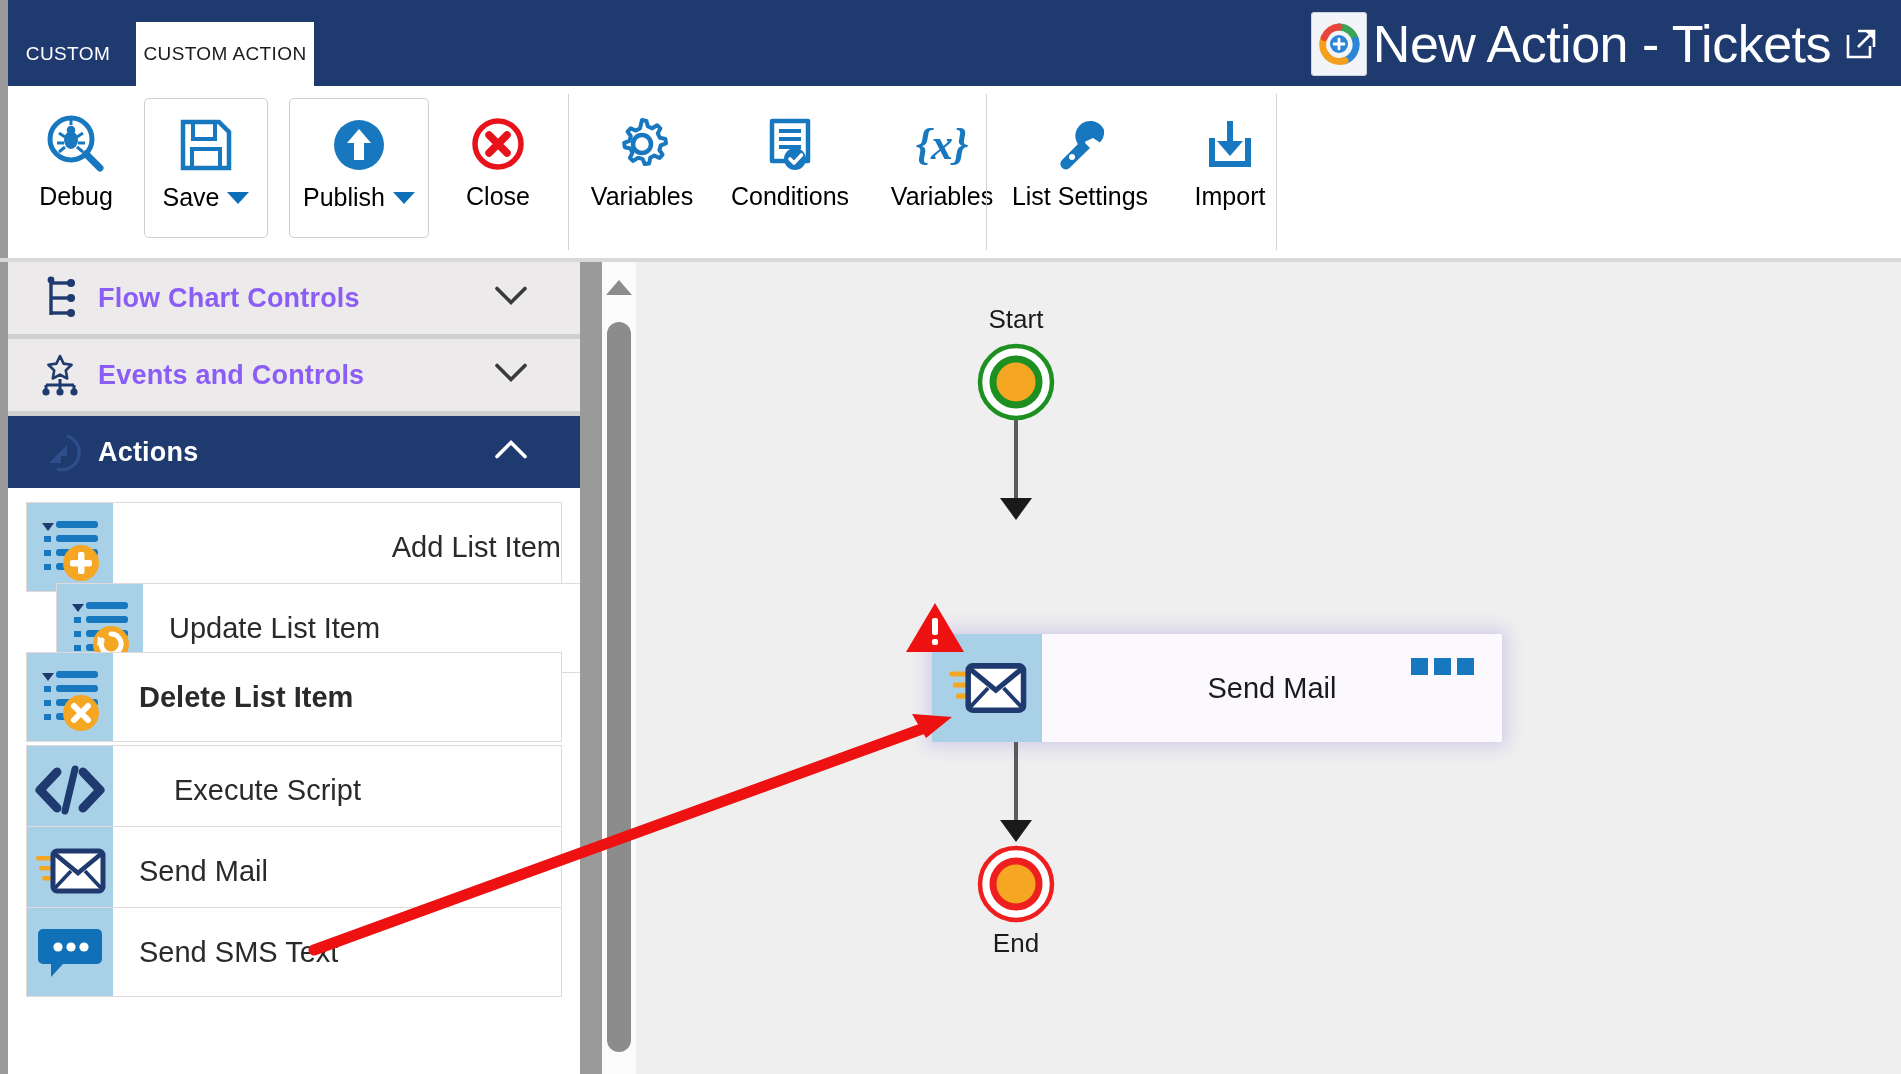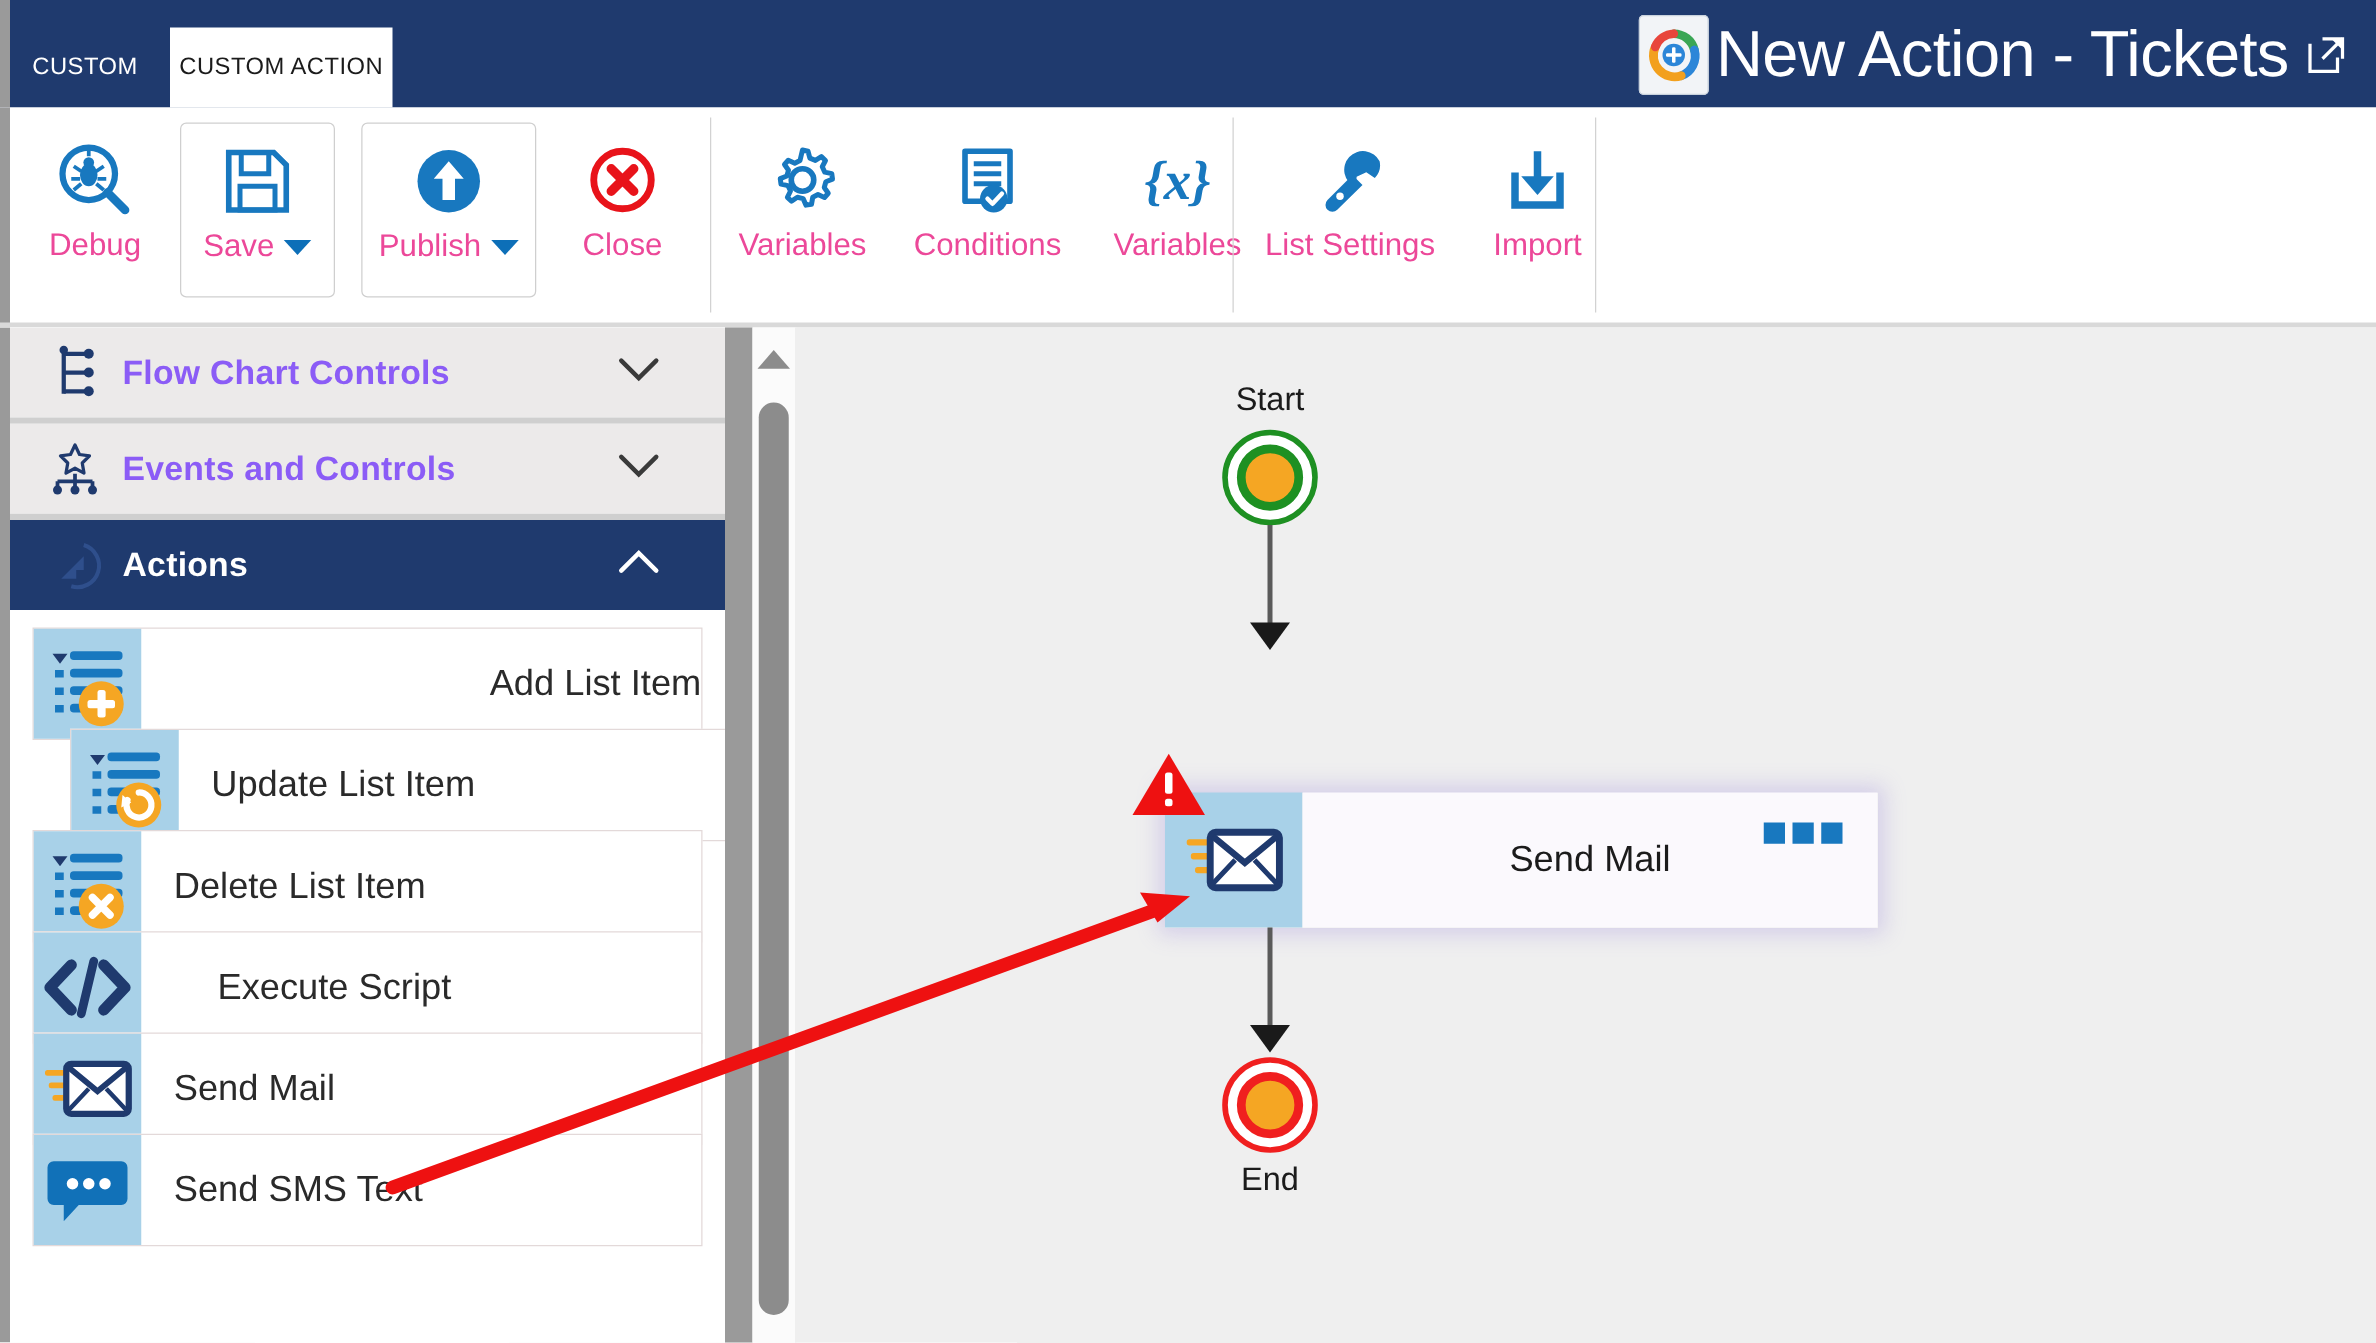--- a/index.html
+++ b/index.html
@@ -55,21 +55,21 @@
     position:absolute;left:0;top:172px;width:1901px;height:4px;background:#d9d9d9;
   }
   .rb-divider{position:absolute;top:8px;width:1px;height:156px;background:#d2d2d2;}
   .rb-btn{
     position:absolute;top:12px;box-sizing:border-box;
     display:flex;flex-direction:column;align-items:center;justify-content:flex-start;
     padding-top:14px;cursor:default;
   }
   .rb-btn .ico{height:64px;display:flex;align-items:center;justify-content:center;}
   .rb-btn .lbl{
-    margin-top:6px;font-size:25px;color:#ec4899;white-space:nowrap;
+    margin-top:6px;font-size:25px;color:#000000;white-space:nowrap;
     display:flex;align-items:center;gap:8px;
   }
   .rb-btn.framed{border:1px solid #cfcfcf;border-radius:5px;background:#fff;}
   .caret-down{
     width:0;height:0;border-left:11px solid transparent;border-right:11px solid transparent;
     border-top:12px solid #0d6fb8;display:inline-block;
   }
 
   
   .leftpanel{
@@ -427,21 +427,21 @@
           <rect x="10" y="39" width="7" height="6" fill="#1878bf"></rect>
           <rect x="10" y="53" width="7" height="6" fill="#1878bf"></rect>
           <circle cx="47" cy="52" r="18" fill="#f5a623"></circle>
           <path d="M47 42 a10 10 0 1 1 -9 6" stroke="#ffffff" stroke-width="5" fill="none" stroke-linecap="round"></path>
           <path d="M34 44 L41 50 L33 54 Z" fill="#ffffff"></path>
         </svg>
       </div>
       <div class="act-lbl">Update List Item</div>
     </div>
 
-    <div class="act-item" style="top:402px;">
+    <div class="act-item" style="top:390px;font-weight:bold;">
       <div class="act-ico">
         <svg width="72" height="72" viewBox="0 0 72 72">
           <path d="M8 12 L20 12 L14 20 Z" fill="#1f3a6e"></path>
           <rect x="22" y="10" width="42" height="7" rx="3" fill="#1878bf"></rect>
           <rect x="22" y="24" width="42" height="7" rx="3" fill="#1878bf"></rect>
           <rect x="22" y="38" width="42" height="7" rx="3" fill="#1878bf"></rect>
           <rect x="22" y="52" width="42" height="7" rx="3" fill="#1878bf"></rect>
           <rect x="10" y="25" width="7" height="6" fill="#1878bf"></rect>
           <rect x="10" y="39" width="7" height="6" fill="#1878bf"></rect>
           <rect x="10" y="53" width="7" height="6" fill="#1878bf"></rect>

